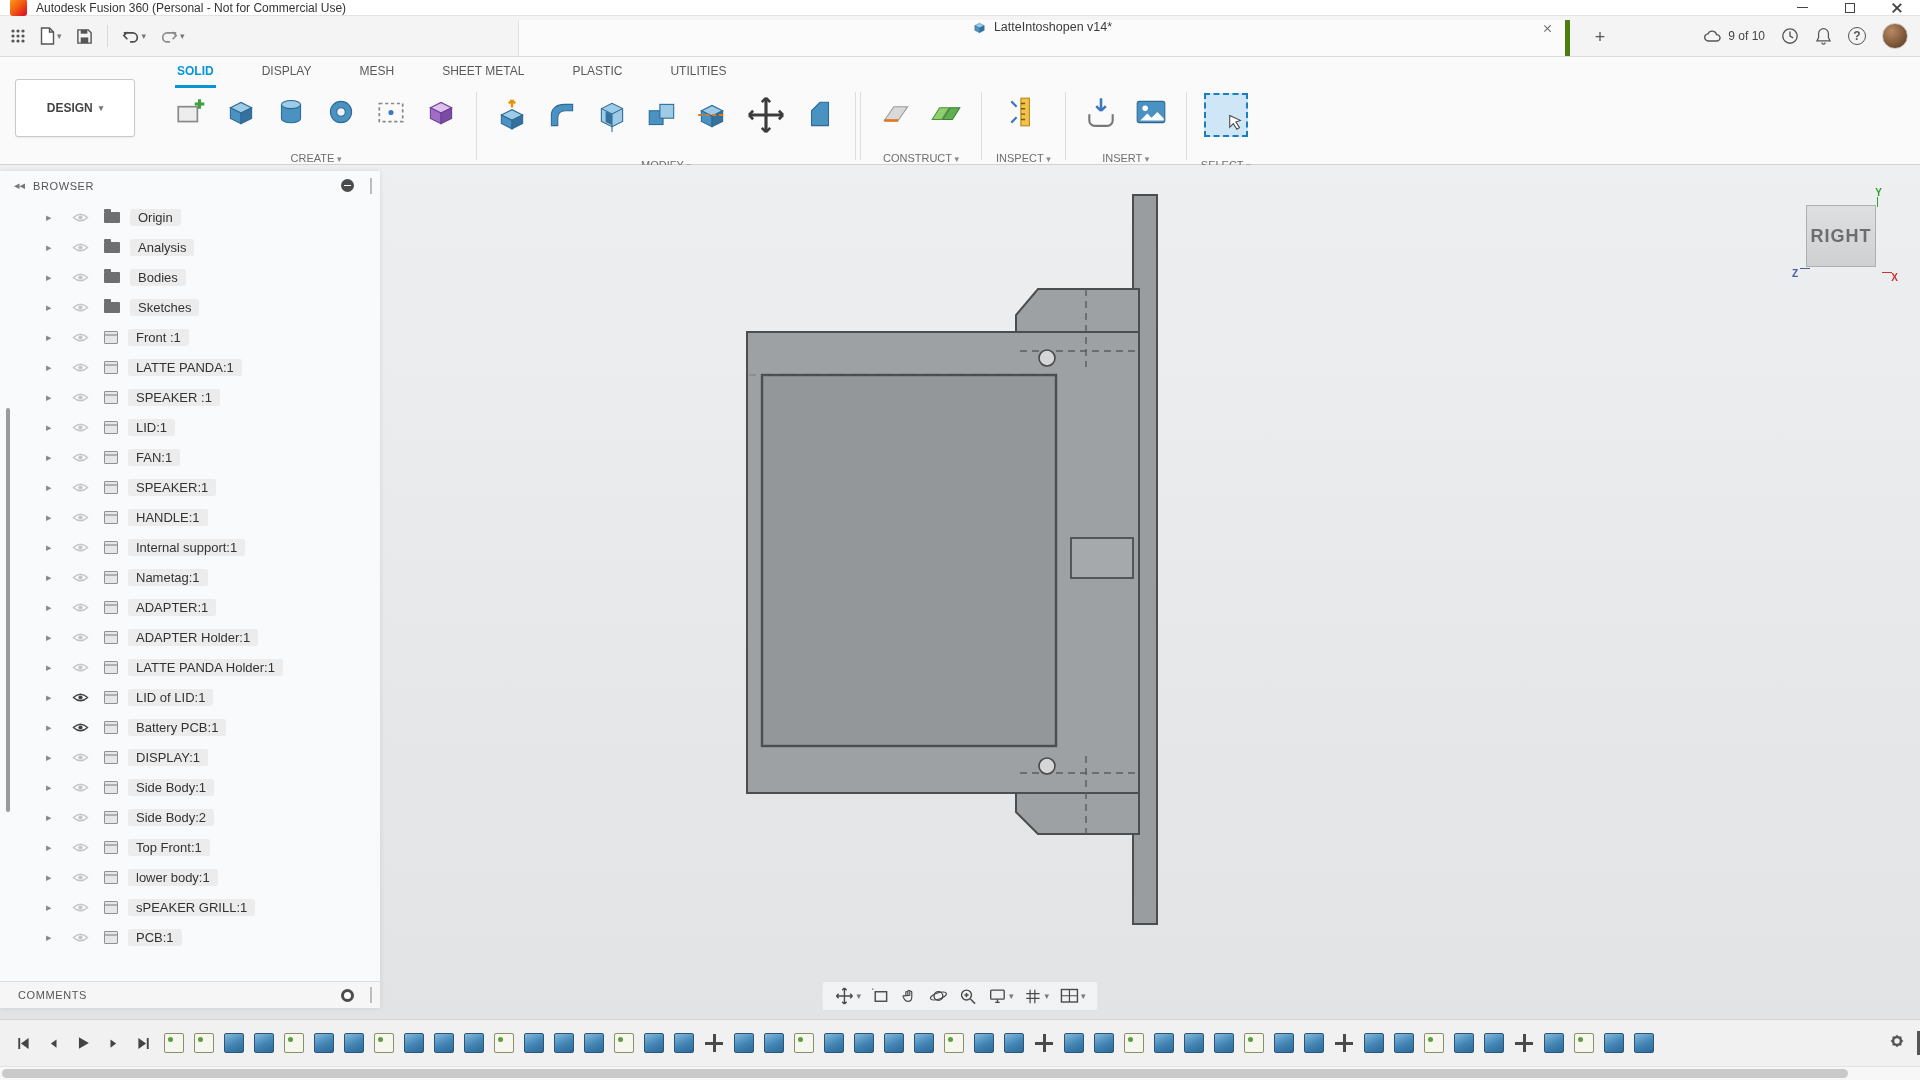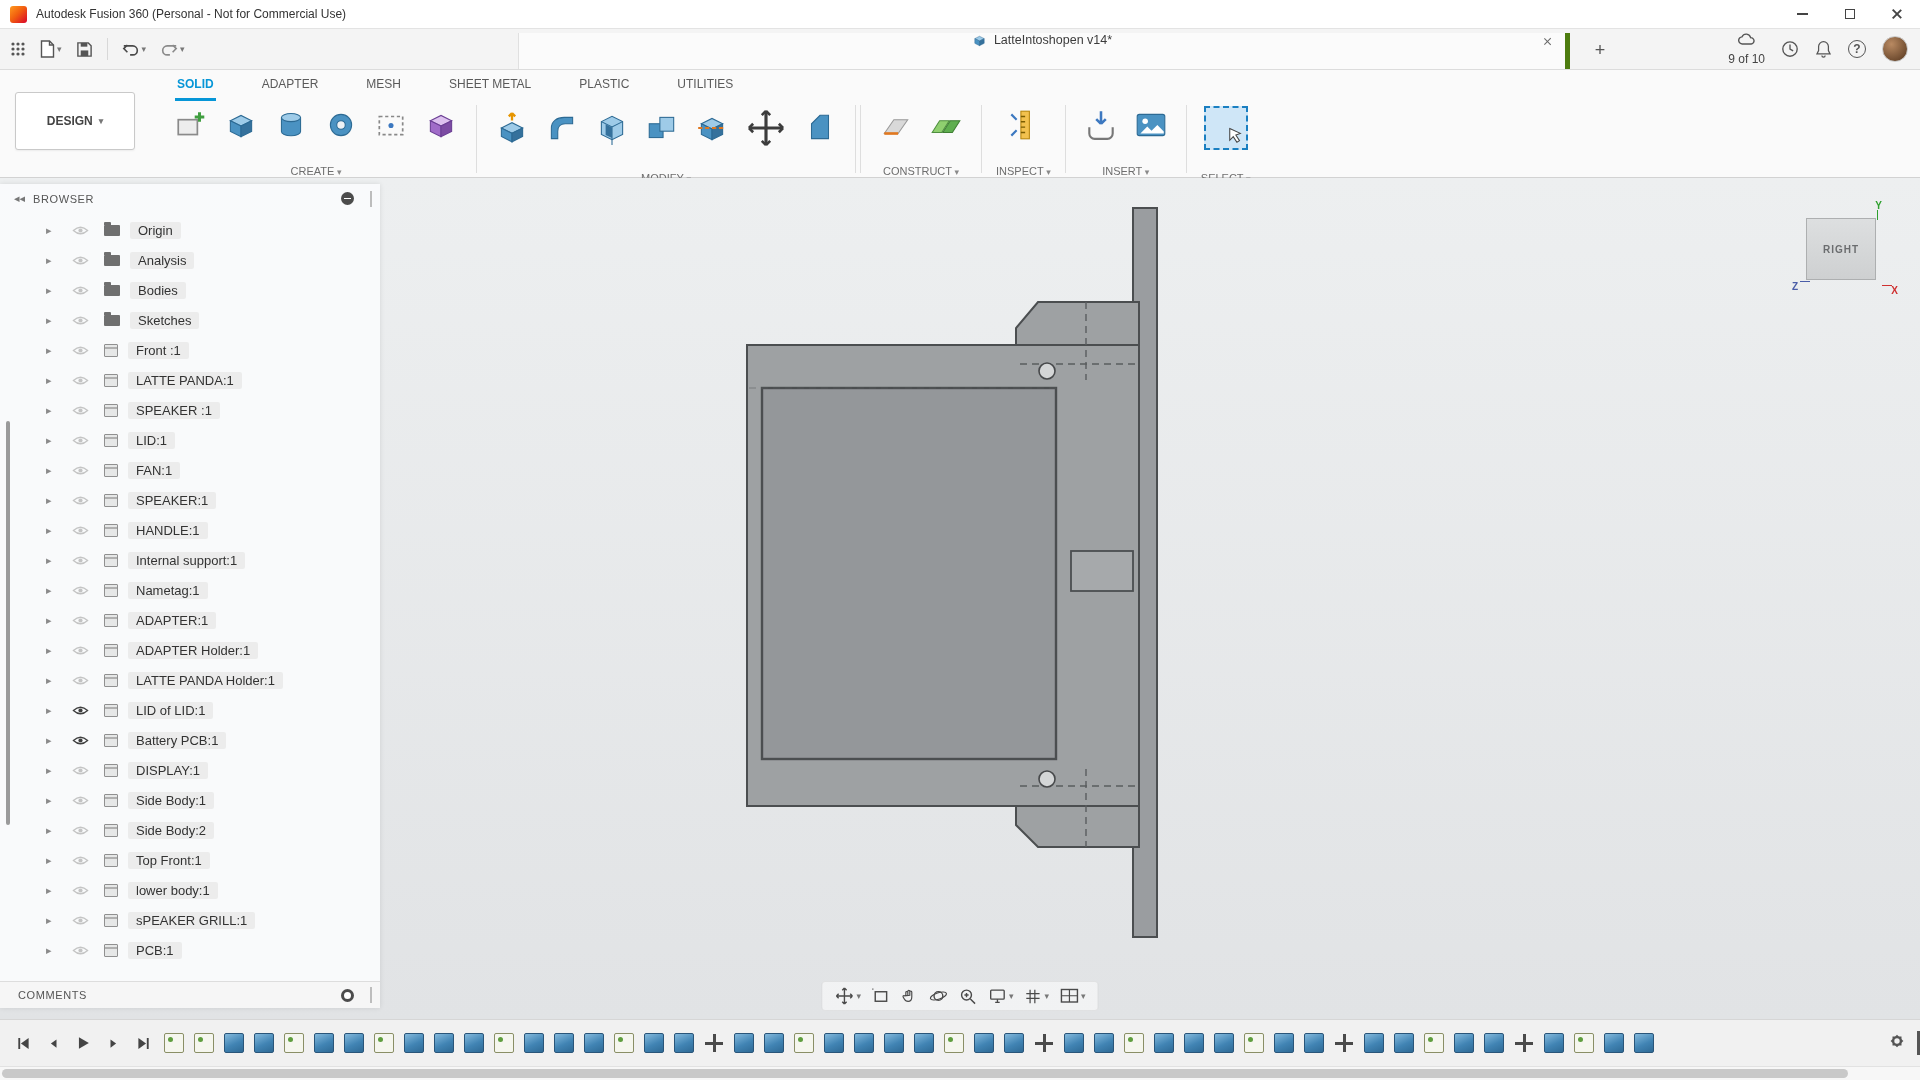--- a/index.html
+++ b/index.html
@@ -1,20 +1,20 @@
 <!DOCTYPE html>
 <html><head>
 <meta charset="utf-8">
 <style>
   * { box-sizing: border-box; margin: 0; padding: 0; }
   html,body { width:1920px; height:1080px; overflow:hidden; font-family:"Liberation Sans", sans-serif; background:#e8eaeb; }
   .app { display:flex; flex-direction:column; width:1920px; height:1080px; }
 
   
-  .titlebar { height:29px; background:#ffffff; border-bottom:1px solid #e3e3e3; display:flex; align-items:center; flex:0 0 auto; }
+  .titlebar { height:16px; background:#ffffff; border-bottom:1px solid #e3e3e3; display:flex; align-items:center; flex:0 0 auto; }
   .app-logo { width:17px; height:17px; margin:0 9px 0 10px; border-radius:3px;
     background:linear-gradient(135deg,#ff9a1f 0%,#f2600f 45%,#d9042b 100%); }
   .title-text { font-size:12px; color:#333; }
   .win-controls { margin-left:auto; display:flex; height:100%; }
   .win-btn { width:47px; height:100%; display:flex; align-items:center; justify-content:center; }
   .win-min i { width:11px; height:1.5px; background:#444; display:block; }
   .win-max i { width:10px; height:10px; border:1.5px solid #444; display:block; }
   .win-close i { position:relative; width:12px; height:12px; display:block; }
   .win-close i::before,.win-close i::after { content:''; position:absolute; left:5px; top:0; width:1.6px; height:12px; background:#444; }
   .win-close i::before { transform:rotate(45deg);} .win-close i::after { transform:rotate(-45deg);}
@@ -28,21 +28,21 @@
   .doc-tab { position:absolute; left:500px; right:350px; top:4px; bottom:0; background:#fbfbfb;
     border-left:1px solid #e0e0e0; border-right:5px solid #4d7c0f; display:flex; justify-content:center;margin-left:18px; }
   .doc-tab-label { font-size:12.5px; color:#3c3c3c; margin-left:7px; }
   .doc-close { position:absolute; right:10px; width:16px; height:16px; display:flex; align-items:center; justify-content:center; }
   .doc-close i { position:relative; width:9px; height:9px; display:block;}
   .doc-close i::before,.doc-close i::after { content:''; position:absolute; left:4px; top:0; width:1.4px; height:9px; background:#666; }
   .doc-close i::before{transform:rotate(45deg);} .doc-close i::after{transform:rotate(-45deg);}
   .new-tab { position:absolute; right:306px; top:8px; width:28px; height:26px; display:flex; align-items:center; justify-content:center;
     font-size:18px; color:#555; }
   .tb-right { position:absolute; right:12px; top:0; height:100%; display:flex; align-items:center; gap:16px; }
-  .job-status { display:flex; align-items:center; gap:6px; font-size:12px; color:#444;flex-direction:column; }
+  .job-status { display:flex; align-items:center; gap:6px; font-size:12px; color:#444; }
   .avatar { width:26px; height:26px; border-radius:50%; background:radial-gradient(circle at 35% 30%,#b98a62,#6d4a2e 75%); border:1px solid #c9c9c9; }
   .help-circ { width:18px; height:18px; border-radius:50%; border:1.6px solid #555; color:#555; font-size:12px; font-weight:bold;
     display:flex; align-items:center; justify-content:center; }
 
   
   .ribbon { height:108px; background:#fafafa; border-bottom:1px solid #d2d2d2; position:relative; flex:0 0 auto; }
   .workspace-box { position:absolute; left:15px; top:22px; width:120px; height:58px; background:#fff; border:1px solid #c9c9c9;
     border-radius:3px; display:flex; align-items:center; justify-content:center; font-size:12px; font-weight:bold; color:#444;
     box-shadow:0 1px 2px rgba(0,0,0,.06); }
   .workspace-box .caret{ margin-left:6px; }
@@ -59,21 +59,21 @@
   .vsep { width:1px; background:#dedede; margin:4px 2px; }
   .select-tile { width:44px; height:44px; border:2px dashed #1a7fc1; background:#cfe6f7; display:flex; align-items:flex-end; justify-content:flex-end; }
 
   
   .canvas { position:relative; flex:1 1 auto; background:linear-gradient(#edeff0,#e1e3e5); overflow:hidden; }
   .model-svg { position:absolute; inset:0; }
 
   
   .viewcube { position:absolute; left:1798px; top:26px; width:96px; height:90px; }
   .vc-face { position:absolute; left:8px; top:14px; width:70px; height:62px; background:linear-gradient(#dddfe0,#ced0d1);
-    border:1px solid #adafb0; display:flex; align-items:center; justify-content:center; font-size:10px; font-weight:bold;
+    border:1px solid #adafb0; display:flex; align-items:center; justify-content:center; font-size:18px; font-weight:bold;
     color:#6b6d6f; letter-spacing:1px; }
   .vc-axis { position:absolute; font-size:10px; font-weight:bold; }
   .vc-y { color:#2ea02e; right:12px; top:-4px; }
   .vc-x { color:#cf3030; right:-4px; bottom:-2px; }
   .vc-z { color:#4a5da8; left:-6px; bottom:2px; }
   .vc-line-y { position:absolute; right:16px; top:6px; width:1.5px; height:10px; background:#2ea02e; }
   .vc-line-x { position:absolute; right:2px; bottom:8px; width:10px; height:1.5px; background:#cf3030; }
   .vc-line-z { position:absolute; left:2px; bottom:12px; width:10px; height:1.5px; background:#4a5da8; }
 
   
@@ -230,21 +230,21 @@
     </div>
   </div>
 
   <div class="ribbon">
     <div class="workspace-box">
       <span>DESIGN</span>
         <span class="caret">▾</span>
     </div>
     <div class="rtabs">
       <div class="rtab active">SOLID</div>
-      <div class="rtab">ADAPTER</div>
+      <div class="rtab">DISPLAY</div>
       <div class="rtab">MESH</div>
       <div class="rtab">SHEET METAL</div>
       <div class="rtab">PLASTIC</div>
       <div class="rtab">UTILITIES</div>
     </div>
 
     <div class="rtools">
 
       <div class="rgroup">
         <div class="icons-row">

